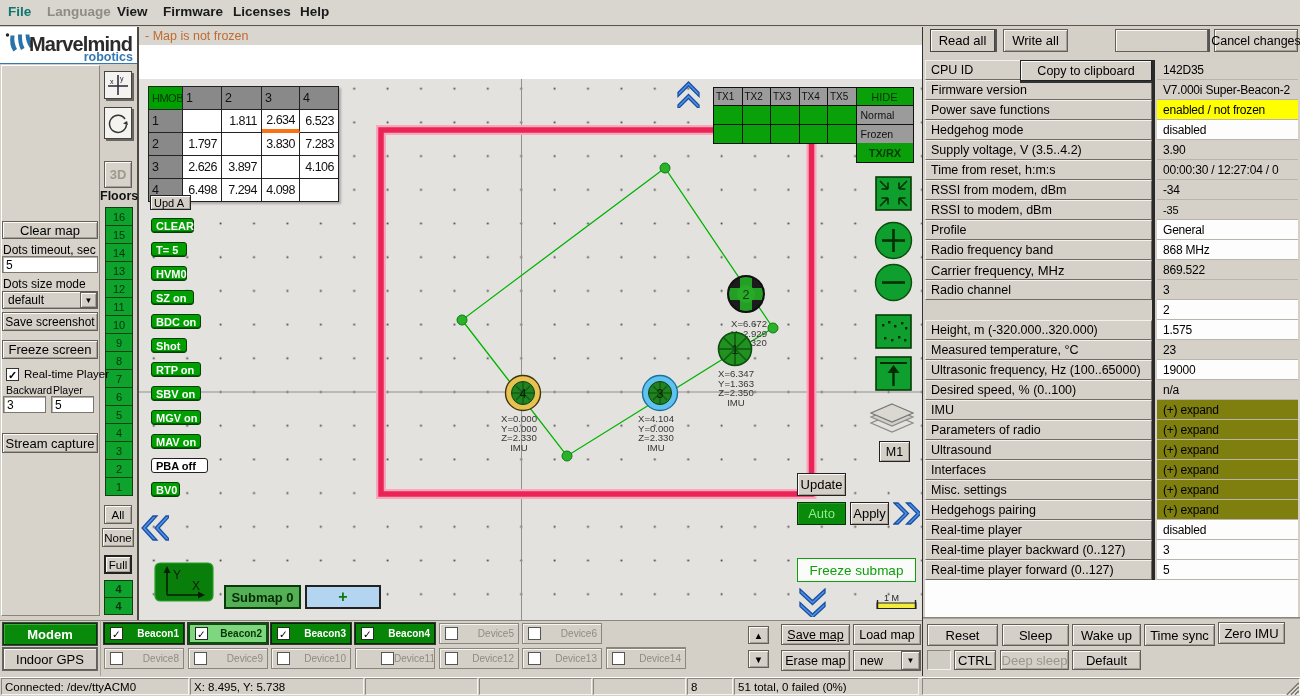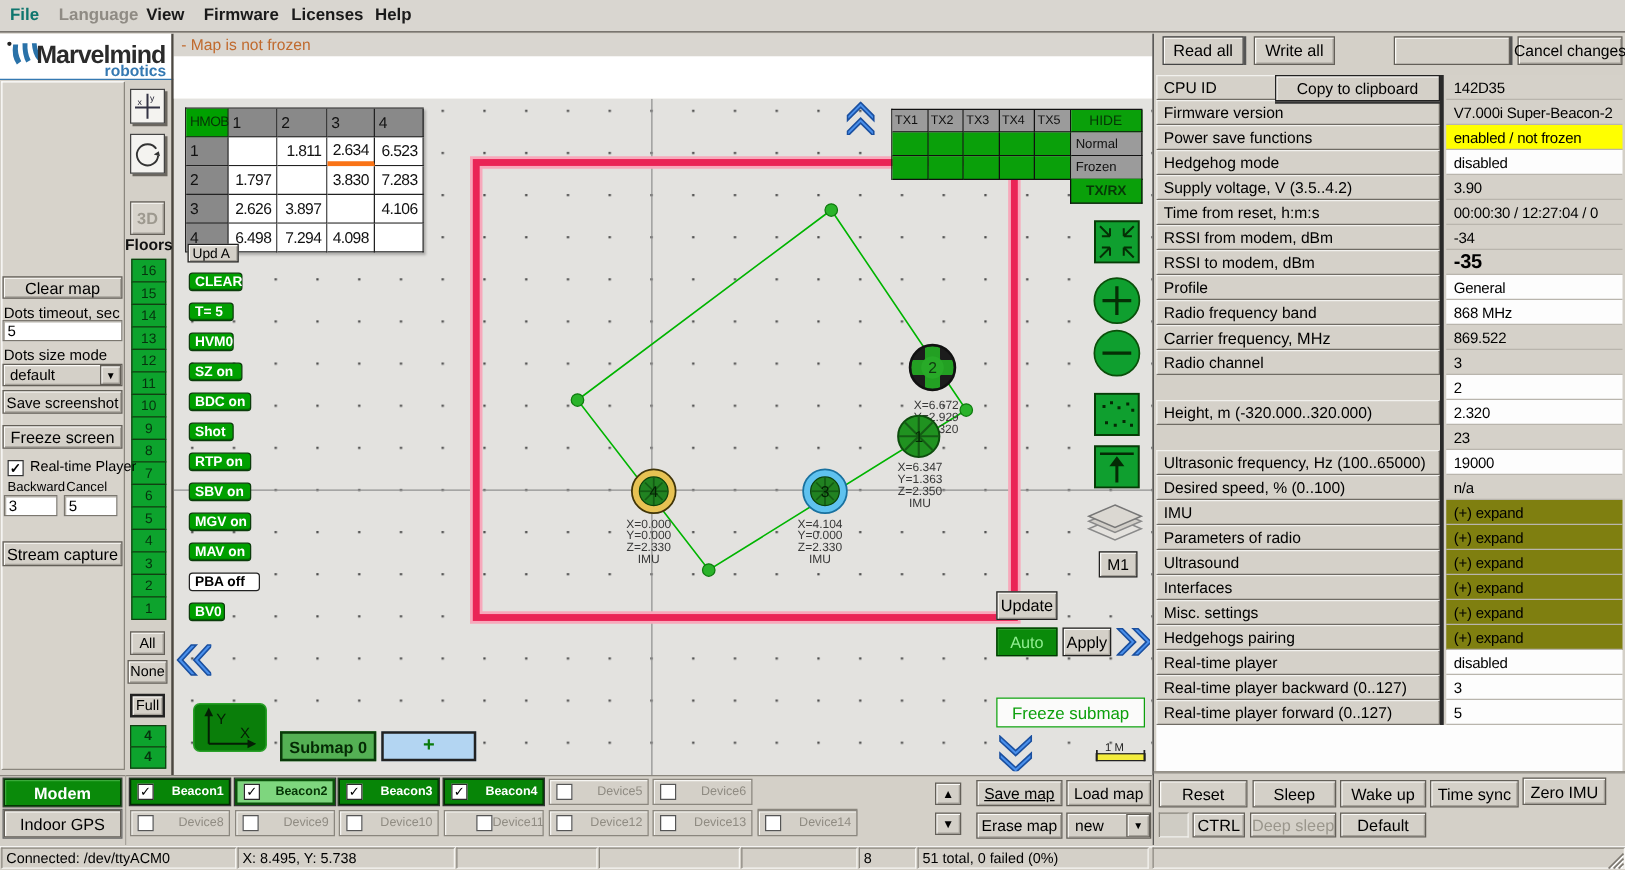--- a/index.html
+++ b/index.html
@@ -76,21 +76,21 @@
 <div class="lbl" style="left:3px;top:243px;">Dots timeout, sec</div>
 <div class="in" style="left:2px;top:256px;width:96px;height:17px;">5</div>
 <div class="lbl" style="left:3px;top:277px;">Dots size mode</div>
 <div class="b" style="left:2px;top:291px;width:96px;height:18px;justify-content:flex-start;padding-left:5px;font-size:12px;">default</div>
 <div class="b" style="left:80px;top:292px;width:17px;height:16px;font-size:8px;">▼</div>
 <div class="b" style="left:2px;top:312px;width:96px;height:19px;font-size:12px;">Save screenshot</div>
 <div class="b" style="left:2px;top:340px;width:96px;height:19px;">Freeze screen</div>
 <div class="a" style="left:6px;top:368px;width:13px;height:13px;background:#fff;border:1px solid #333;font-size:11px;font-weight:bold;text-align:center;line-height:12px;">✓</div>
 <div class="a" style="left:24px;top:368px;font-size:11.5px;">Real-time Player</div>
 <div class="a" style="left:6px;top:384px;font-size:10.5px;">Backward</div>
-<div class="a" style="left:53px;top:384px;font-size:10.5px;">Cancel</div>
+<div class="a" style="left:53px;top:384px;font-size:10.5px;">Player</div>
 <div class="in" style="left:3px;top:396px;width:43px;height:17px;">3</div>
 <div class="in" style="left:51px;top:396px;width:43px;height:17px;">5</div>
 <div class="b" style="left:2px;top:433px;width:96px;height:20px;">Stream capture</div>
 <div class="a" style="left:139px;top:27px;width:783px;height:18px;background:#d9d6d0;"></div>
 <div class="a" style="left:145px;top:29px;font-size:12.5px;color:#c06a2e;">- Map is not frozen</div>
 <div class="a" style="left:139px;top:45px;width:783px;height:34px;background:#fff;"></div>
 <svg class="a" style="left:139px;top:79px;" width="783" height="541" viewBox="139 79 783 541">
 <defs>
 <pattern id="dots" width="33.4" height="33.7" patternUnits="userSpaceOnUse">
 <rect x="19.3" y="20.4" width="1.8" height="1.8" fill="#4a4a4a"></rect>
@@ -354,32 +354,33 @@
 <div class="a" style="left:1157px;top:100px;width:141px;height:20px;background:#ffff00;border-bottom:1px solid #b9b5ad;font-size:12px;display:flex;align-items:center;padding-left:6px;letter-spacing:-0.2px;white-space:nowrap;overflow:hidden;">enabled / not frozen</div>
 <div class="a" style="left:925px;top:120px;width:227px;height:20px;background:#d5d1c9;border:1px solid;border-color:#f2f1ee #6f6b64 #6f6b64 #f2f1ee;font-size:12.5px;display:flex;align-items:center;padding-left:5px;white-space:nowrap;overflow:hidden;">Hedgehog mode</div>
 <div class="a" style="left:1157px;top:120px;width:141px;height:20px;background:#fdfdfd;border-bottom:1px solid #b9b5ad;font-size:12px;display:flex;align-items:center;padding-left:6px;letter-spacing:-0.2px;white-space:nowrap;overflow:hidden;">disabled</div>
 <div class="a" style="left:925px;top:140px;width:227px;height:20px;background:#d5d1c9;border:1px solid;border-color:#f2f1ee #6f6b64 #6f6b64 #f2f1ee;font-size:12.5px;display:flex;align-items:center;padding-left:5px;white-space:nowrap;overflow:hidden;">Supply voltage, V (3.5..4.2)</div>
 <div class="a" style="left:1157px;top:140px;width:141px;height:20px;background:#d5d1c9;border-bottom:1px solid #b9b5ad;font-size:12px;display:flex;align-items:center;padding-left:6px;letter-spacing:-0.2px;white-space:nowrap;overflow:hidden;">3.90</div>
 <div class="a" style="left:925px;top:160px;width:227px;height:20px;background:#d5d1c9;border:1px solid;border-color:#f2f1ee #6f6b64 #6f6b64 #f2f1ee;font-size:12.5px;display:flex;align-items:center;padding-left:5px;white-space:nowrap;overflow:hidden;">Time from reset, h:m:s</div>
 <div class="a" style="left:1157px;top:160px;width:141px;height:20px;background:#d5d1c9;border-bottom:1px solid #b9b5ad;font-size:12px;display:flex;align-items:center;padding-left:6px;letter-spacing:-0.2px;white-space:nowrap;overflow:hidden;">00:00:30 / 12:27:04 / 0</div>
 <div class="a" style="left:925px;top:180px;width:227px;height:20px;background:#d5d1c9;border:1px solid;border-color:#f2f1ee #6f6b64 #6f6b64 #f2f1ee;font-size:12.5px;display:flex;align-items:center;padding-left:5px;white-space:nowrap;overflow:hidden;">RSSI from modem, dBm</div>
 <div class="a" style="left:1157px;top:180px;width:141px;height:20px;background:#d5d1c9;border-bottom:1px solid #b9b5ad;font-size:12px;display:flex;align-items:center;padding-left:6px;letter-spacing:-0.2px;white-space:nowrap;overflow:hidden;">-34</div>
 <div class="a" style="left:925px;top:200px;width:227px;height:20px;background:#d5d1c9;border:1px solid;border-color:#f2f1ee #6f6b64 #6f6b64 #f2f1ee;font-size:12.5px;display:flex;align-items:center;padding-left:5px;white-space:nowrap;overflow:hidden;">RSSI to modem, dBm</div>
-<div class="a" style="left:1157px;top:200px;width:141px;height:20px;background:#d5d1c9;border-bottom:1px solid #b9b5ad;font-size:16px;display:flex;align-items:center;padding-left:6px;letter-spacing:-0.2px;white-space:nowrap;overflow:hidden;font-weight:bold;">-35</div>
+<div class="a" style="left:1157px;top:200px;width:141px;height:20px;background:#d5d1c9;border-bottom:1px solid #b9b5ad;font-size:11px;display:flex;align-items:center;padding-left:6px;letter-spacing:-0.2px;white-space:nowrap;overflow:hidden;">-35</div>
 <div class="a" style="left:925px;top:220px;width:227px;height:20px;background:#d5d1c9;border:1px solid;border-color:#f2f1ee #6f6b64 #6f6b64 #f2f1ee;font-size:12.5px;display:flex;align-items:center;padding-left:5px;white-space:nowrap;overflow:hidden;">Profile</div>
 <div class="a" style="left:1157px;top:220px;width:141px;height:20px;background:#fdfdfd;border-bottom:1px solid #b9b5ad;font-size:12px;display:flex;align-items:center;padding-left:6px;letter-spacing:-0.2px;white-space:nowrap;overflow:hidden;">General</div>
 <div class="a" style="left:925px;top:240px;width:227px;height:20px;background:#d5d1c9;border:1px solid;border-color:#f2f1ee #6f6b64 #6f6b64 #f2f1ee;font-size:12.5px;display:flex;align-items:center;padding-left:5px;white-space:nowrap;overflow:hidden;">Radio frequency band</div>
 <div class="a" style="left:1157px;top:240px;width:141px;height:20px;background:#fdfdfd;border-bottom:1px solid #b9b5ad;font-size:12px;display:flex;align-items:center;padding-left:6px;letter-spacing:-0.2px;white-space:nowrap;overflow:hidden;">868 MHz</div>
 <div class="a" style="left:925px;top:260px;width:227px;height:20px;background:#d5d1c9;border:1px solid;border-color:#f2f1ee #6f6b64 #6f6b64 #f2f1ee;font-size:13px;display:flex;align-items:center;padding-left:5px;white-space:nowrap;overflow:hidden;">Carrier frequency, MHz</div>
 <div class="a" style="left:1157px;top:260px;width:141px;height:20px;background:#d5d1c9;border-bottom:1px solid #b9b5ad;font-size:12px;display:flex;align-items:center;padding-left:6px;letter-spacing:-0.2px;white-space:nowrap;overflow:hidden;">869.522</div>
 <div class="a" style="left:925px;top:280px;width:227px;height:20px;background:#d5d1c9;border:1px solid;border-color:#f2f1ee #6f6b64 #6f6b64 #f2f1ee;font-size:12.5px;display:flex;align-items:center;padding-left:5px;white-space:nowrap;overflow:hidden;">Radio channel</div>
 <div class="a" style="left:1157px;top:280px;width:141px;height:20px;background:#d5d1c9;border-bottom:1px solid #b9b5ad;font-size:12px;display:flex;align-items:center;padding-left:6px;letter-spacing:-0.2px;white-space:nowrap;overflow:hidden;">3</div>
 <div class="a" style="left:1157px;top:300px;width:141px;height:20px;background:#fdfdfd;border-bottom:1px solid #b9b5ad;font-size:12px;display:flex;align-items:center;padding-left:6px;letter-spacing:-0.2px;white-space:nowrap;overflow:hidden;">2</div>
 <div class="a" style="left:925px;top:320px;width:227px;height:20px;background:#d5d1c9;border:1px solid;border-color:#f2f1ee #6f6b64 #6f6b64 #f2f1ee;font-size:12.5px;display:flex;align-items:center;padding-left:5px;white-space:nowrap;overflow:hidden;">Height, m (-320.000..320.000)</div>
-<div class="a" style="left:1157px;top:320px;width:141px;height:20px;background:#fdfdfd;border-bottom:1px solid #b9b5ad;font-size:12px;display:flex;align-items:center;padding-left:6px;letter-spacing:-0.2px;white-space:nowrap;overflow:hidden;">2.320</div>
+<div class="a" style="left:1157px;top:320px;width:141px;height:20px;background:#fdfdfd;border-bottom:1px solid #b9b5ad;font-size:12px;display:flex;align-items:center;padding-left:6px;letter-spacing:-0.2px;white-space:nowrap;overflow:hidden;">1.575</div>
+<div class="a" style="left:925px;top:340px;width:227px;height:20px;background:#d5d1c9;border:1px solid;border-color:#f2f1ee #6f6b64 #6f6b64 #f2f1ee;font-size:12.5px;display:flex;align-items:center;padding-left:5px;white-space:nowrap;overflow:hidden;">Measured temperature, °C</div>
 <div class="a" style="left:1157px;top:340px;width:141px;height:20px;background:#d5d1c9;border-bottom:1px solid #b9b5ad;font-size:12px;display:flex;align-items:center;padding-left:6px;letter-spacing:-0.2px;white-space:nowrap;overflow:hidden;">23</div>
 <div class="a" style="left:925px;top:360px;width:227px;height:20px;background:#d5d1c9;border:1px solid;border-color:#f2f1ee #6f6b64 #6f6b64 #f2f1ee;font-size:12.5px;display:flex;align-items:center;padding-left:5px;white-space:nowrap;overflow:hidden;">Ultrasonic frequency, Hz (100..65000)</div>
 <div class="a" style="left:1157px;top:360px;width:141px;height:20px;background:#fdfdfd;border-bottom:1px solid #b9b5ad;font-size:12px;display:flex;align-items:center;padding-left:6px;letter-spacing:-0.2px;white-space:nowrap;overflow:hidden;">19000</div>
 <div class="a" style="left:925px;top:380px;width:227px;height:20px;background:#d5d1c9;border:1px solid;border-color:#f2f1ee #6f6b64 #6f6b64 #f2f1ee;font-size:12.5px;display:flex;align-items:center;padding-left:5px;white-space:nowrap;overflow:hidden;">Desired speed, % (0..100)</div>
 <div class="a" style="left:1157px;top:380px;width:141px;height:20px;background:#d5d1c9;border-bottom:1px solid #b9b5ad;font-size:12px;display:flex;align-items:center;padding-left:6px;letter-spacing:-0.2px;white-space:nowrap;overflow:hidden;">n/a</div>
 <div class="a" style="left:925px;top:400px;width:227px;height:20px;background:#d5d1c9;border:1px solid;border-color:#f2f1ee #6f6b64 #6f6b64 #f2f1ee;font-size:12.5px;display:flex;align-items:center;padding-left:5px;white-space:nowrap;overflow:hidden;">IMU</div>
 <div class="a" style="left:1157px;top:400px;width:141px;height:20px;background:#7f7f10;border-bottom:1px solid #b9b5ad;font-size:12px;display:flex;align-items:center;padding-left:6px;letter-spacing:-0.2px;white-space:nowrap;overflow:hidden;">(+) expand</div>
 <div class="a" style="left:925px;top:420px;width:227px;height:20px;background:#d5d1c9;border:1px solid;border-color:#f2f1ee #6f6b64 #6f6b64 #f2f1ee;font-size:12.5px;display:flex;align-items:center;padding-left:5px;white-space:nowrap;overflow:hidden;">Parameters of radio</div>
 <div class="a" style="left:1157px;top:420px;width:141px;height:20px;background:#7f7f10;border-bottom:1px solid #b9b5ad;font-size:12px;display:flex;align-items:center;padding-left:6px;letter-spacing:-0.2px;white-space:nowrap;overflow:hidden;">(+) expand</div>
 <div class="a" style="left:925px;top:440px;width:227px;height:20px;background:#d5d1c9;border:1px solid;border-color:#f2f1ee #6f6b64 #6f6b64 #f2f1ee;font-size:12.5px;display:flex;align-items:center;padding-left:5px;white-space:nowrap;overflow:hidden;">Ultrasound</div>

